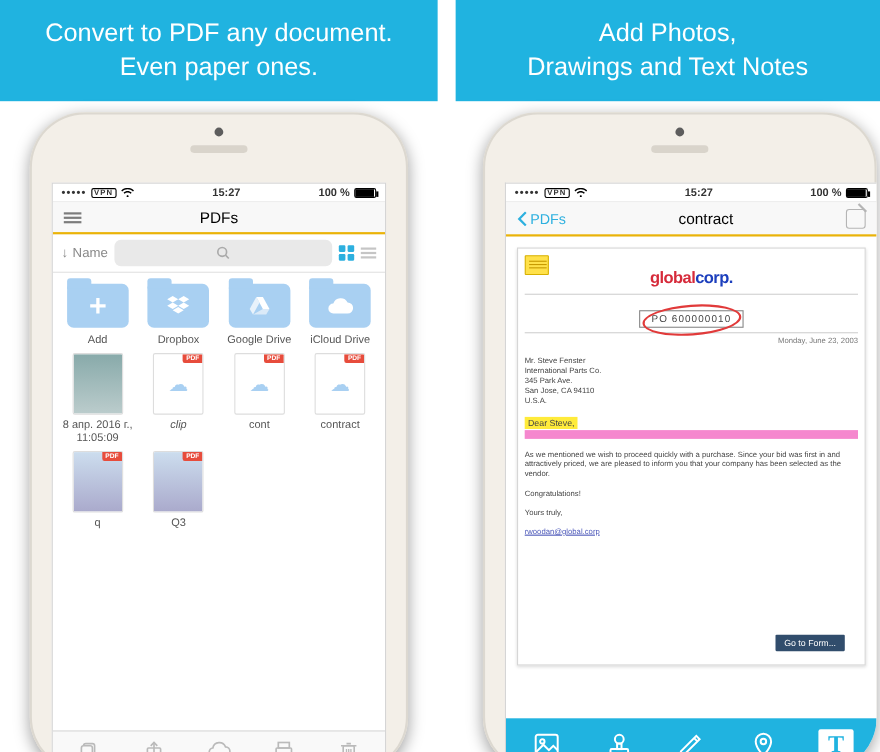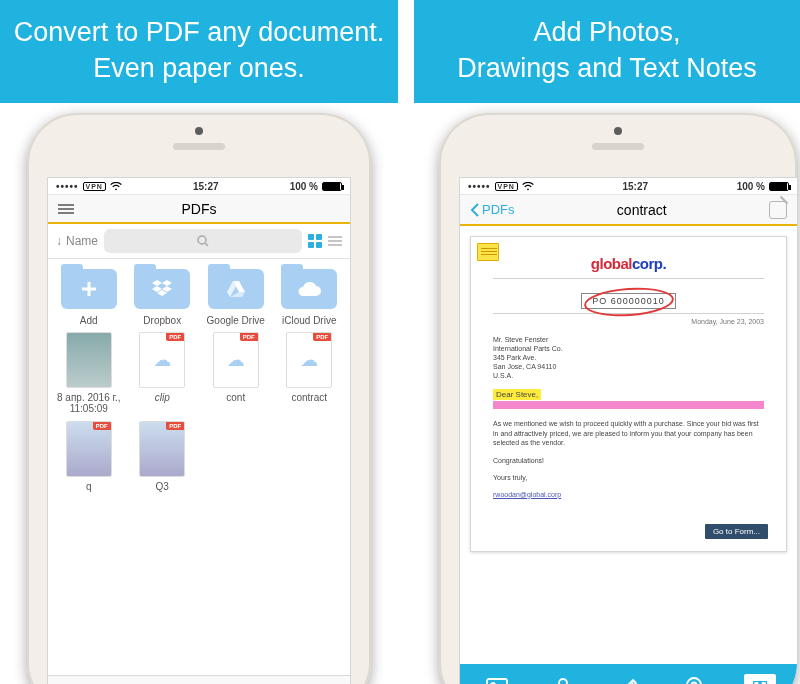--- a/index.html
+++ b/index.html
@@ -20,21 +20,21 @@
     overflow: hidden;
   }
   .panel-left { width: 398px; }
   .panel-right { width: 386px; }
 
   .caption {
     background: #20b3e0;
     color: #fff;
     text-align: center;
     padding: 14px 8px 16px;
-    font-size: 27px;
+    font-size: 23px;
     font-weight: 300;
     line-height: 1.35;
   }
 
   
   .phone {
     position: relative;
     margin-top: 10px;
     align-self: center;
     width: 344px;
@@ -139,21 +139,21 @@
     position:absolute;bottom:0;left:0;right:0;
     display:flex;justify-content:space-around;align-items:center;
     padding:8px 4px;border-top:1px solid #d7d7d7;background:#f9f9f9;color:#bababa;
   }
   .bottom-bar .ic{font-size:18px;}
 
   
   .doc-wrap{padding:10px;height:calc(100% - 60px);overflow:hidden;position:relative;}
   .doc-page{
     background:#fff;border:1px solid #d6d6d6;box-shadow:0 1px 3px rgba(0,0,0,.15);
-    padding:18px 22px;font-size:8px;color:#444;position:relative;height:316px;
+    padding:18px 6px;font-size:8px;color:#444;position:relative;height:380px;
   }
   .note-logo{display:flex;justify-content:center;margin-bottom:6px;}
   .logo-g{font-weight:700;font-size:15px;letter-spacing:-0.5px;}
   .logo-g .red{color:#d62a3a;}
   .logo-g .blue{color:#1c3fbd;}
   .hr{height:1px;background:#d0d0d0;margin:4px 0;}
   .po-box{display:flex;justify-content:center;margin:14px 0 4px;position:relative;}
   .po-box span{border:1px solid #888;padding:2px 10px;font-size:9px;letter-spacing:1px;}
   .po-circle{position:absolute;width:90px;height:28px;border:2px solid #e13a3a;border-radius:50%;transform:rotate(-4deg);top:-5px;}
   .date-r{text-align:right;font-size:7px;margin-bottom:10px;color:#777;}

